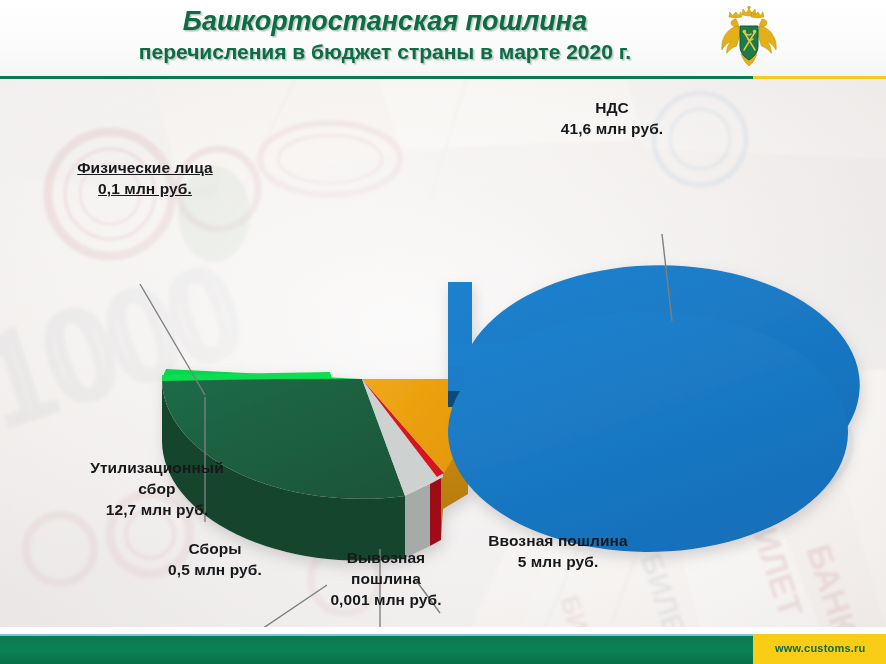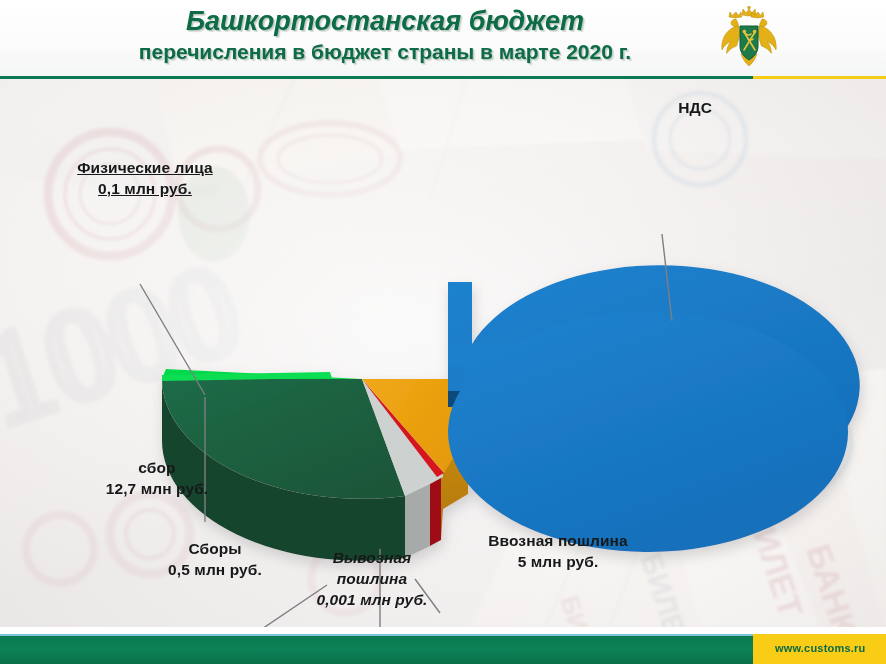--- a/index.html
+++ b/index.html
@@ -58,21 +58,21 @@
               letter-spacing:.2px;}
 </style>
 </head>
 <body>
 
 <div id="slide">
 
   <div id="header">
 
     <div id="header-title-block">
-      <div class="title-line1">Башкортостанская бюджет</div>
+      <div class="title-line1">Башкортостанская пошлина</div>
       <div class="title-line2">перечисления в бюджет страны в марте 2020 г.</div>
     </div>
 
     <div id="logo">
       <svg id="crest" viewBox="0 0 62 64">
         <g fill="#e3b018" stroke="#b98c08" stroke-width=".5">
 
           <path d="M31 3 l3 4 3-4 1 6 -7 1 -7 -1 1 -6 3 4z"></path>
           <circle cx="31" cy="1.6" r="1.4"></circle>
           <path d="M17 6 l2.4 3.4 2.6-3.4 .8 5 -6.4 .9 -6.4-.9 .8-5 2.6 3.4z" transform="translate(1,0)"></path>
@@ -268,40 +268,42 @@
       <g stroke="#7d7f80" stroke-width="1.4" fill="none">
         <line x1="662" y1="155" x2="672" y2="242"></line>
         <line x1="140" y1="205" x2="205" y2="316"></line>
         <line x1="205" y1="443" x2="205" y2="318"></line>
         <line x1="253" y1="556" x2="327" y2="506"></line>
         <line x1="380" y1="553" x2="380" y2="470"></line>
         <line x1="440" y1="534" x2="415" y2="500"></line>
       </g>
     </svg>
 
-    <div class="lbl" style="left:512px;top:18px;width:200px;text-align:right;">
+    <div class="lbl" style="left:512px;top:18px;width:200px;">
       <span>НДС</span>
+      <span>41,6 млн руб.</span>
     </div>
 
     <div class="lbl" style="left:45px;top:78px;width:200px;text-decoration:underline;">
       <span>Физические лица</span>
       <span>0,1 млн руб.</span>
     </div>
 
     <div class="lbl" style="left:37px;top:378px;width:240px;">
+      <span>Утилизационный</span>
       <span>сбор</span>
       <span>12,7 млн руб.</span>
     </div>
 
     <div class="lbl" style="left:130px;top:459px;width:170px;">
       <span>Сборы</span>
       <span>0,5 млн руб.</span>
     </div>
 
-    <div class="lbl" style="left:282px;top:468px;width:180px;font-style:italic;">
+    <div class="lbl" style="left:296px;top:468px;width:180px;">
       <span>Вывозная</span>
       <span>пошлина</span>
       <span>0,001 млн руб.</span>
     </div>
 
     <div class="lbl" style="left:448px;top:451px;width:220px;">
       <span>Ввозная пошлина</span>
       <span>5 млн руб.</span>
     </div>
 

